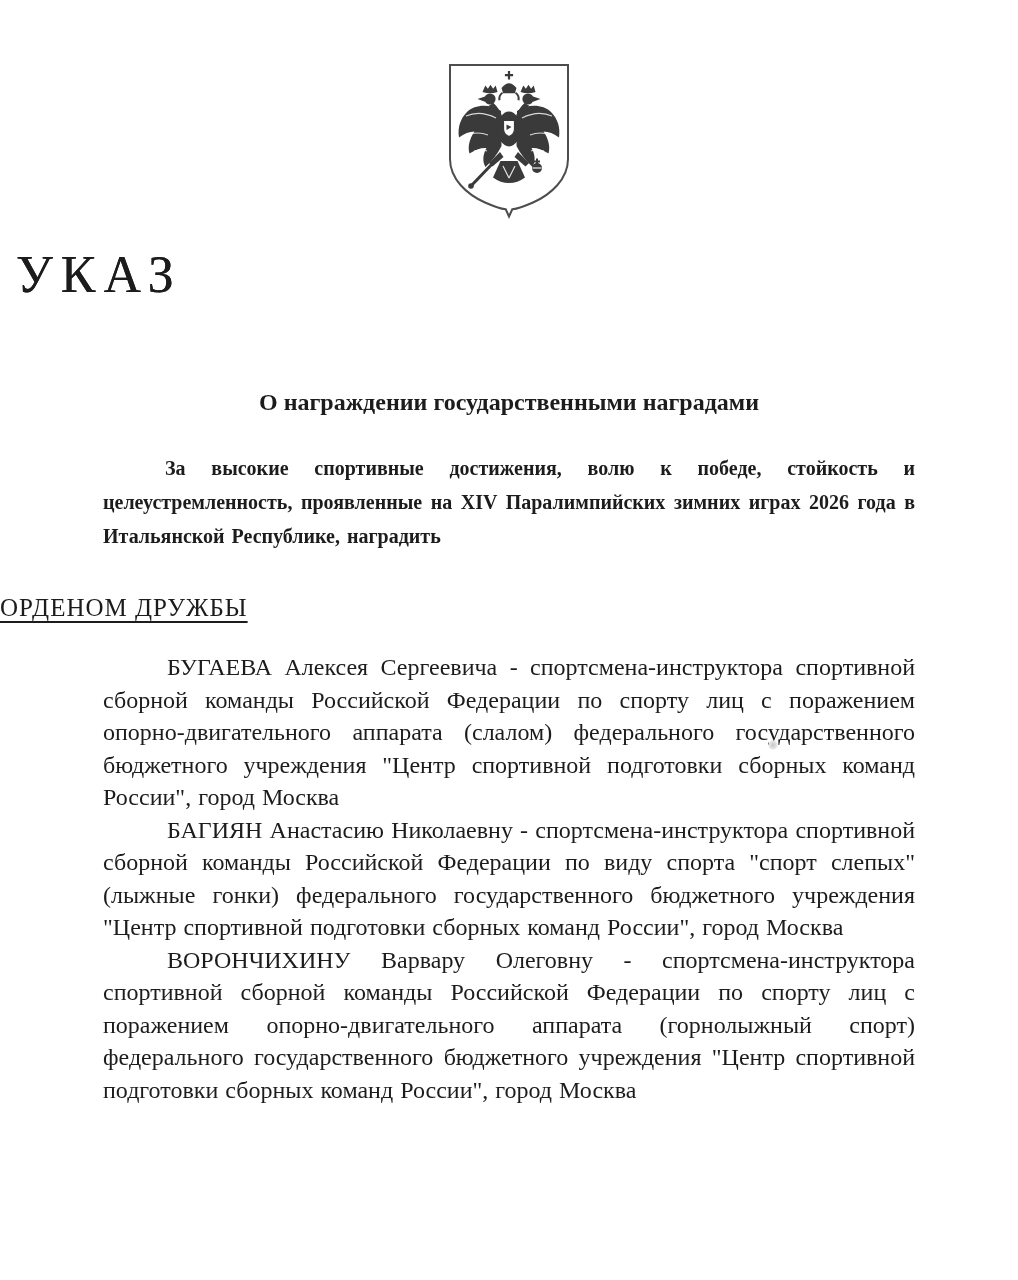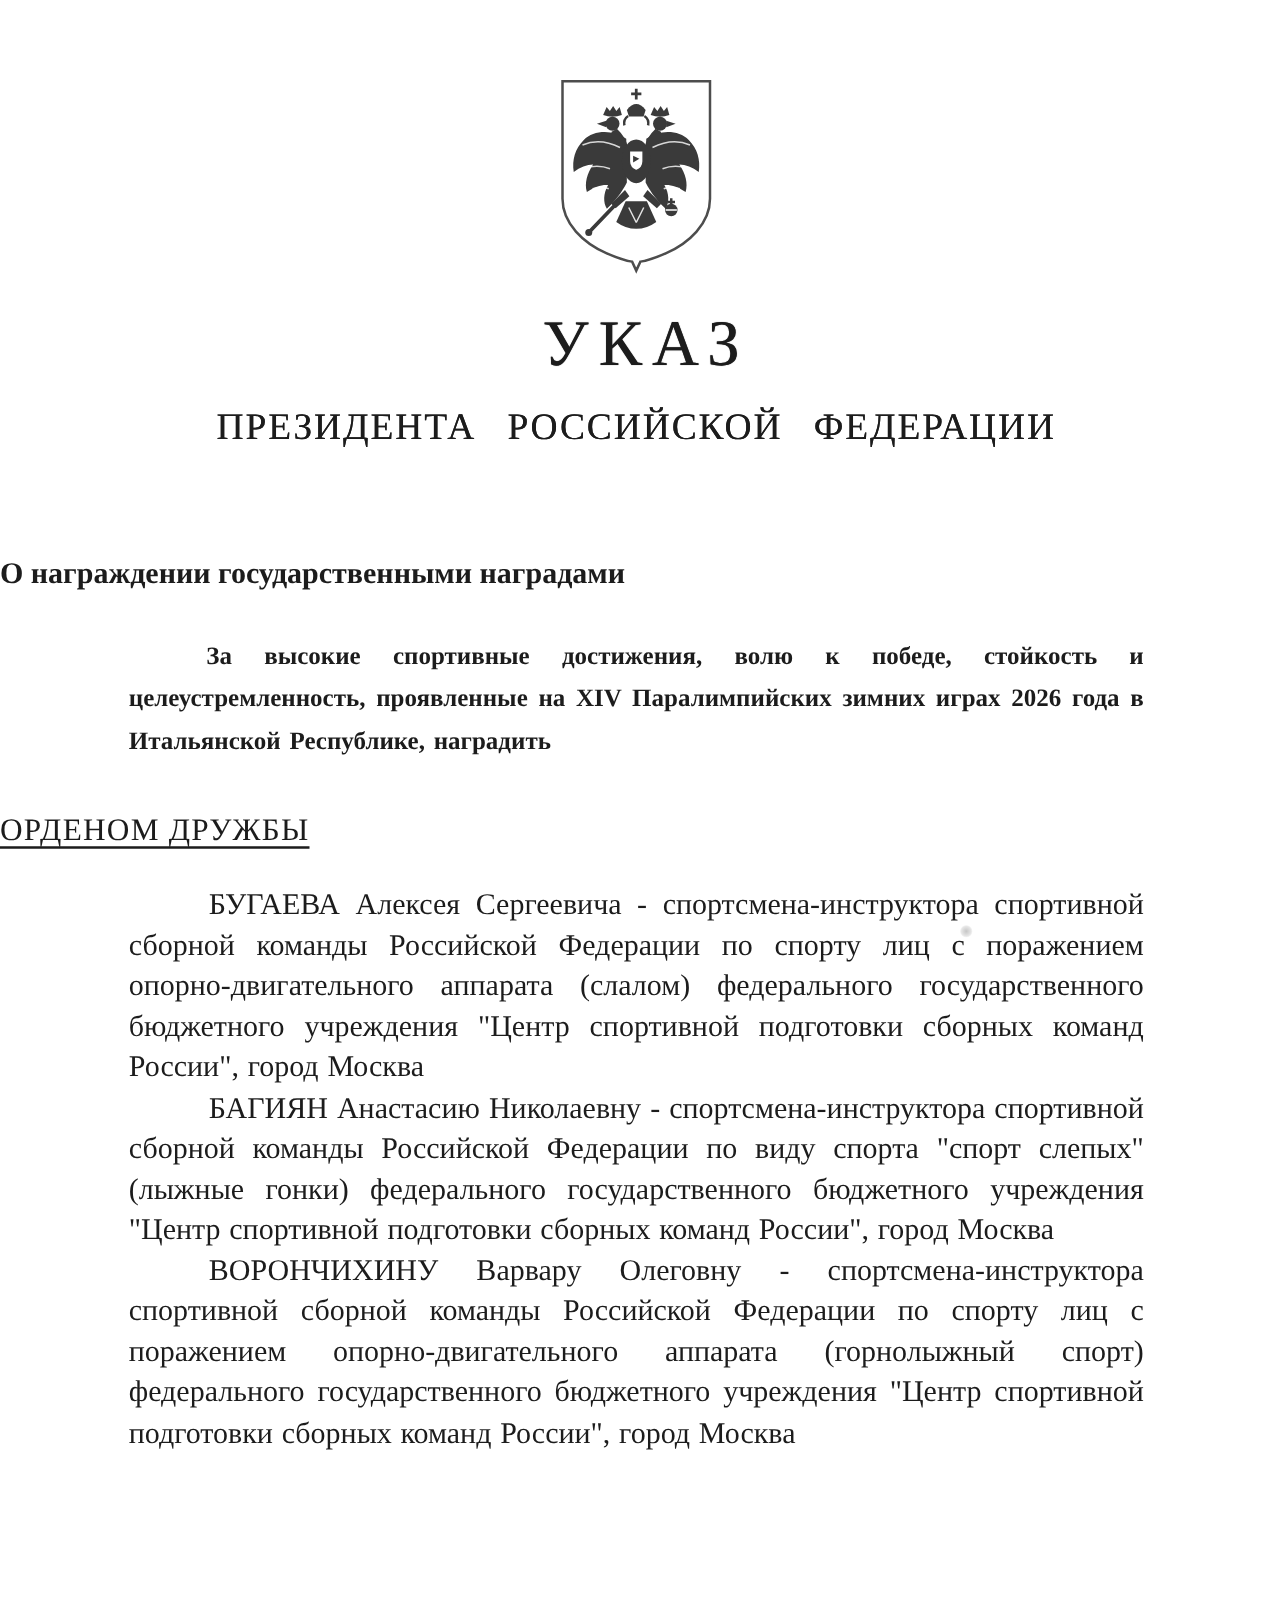--- a/index.html
+++ b/index.html
@@ -16,38 +16,38 @@
   .page {
     position: relative;
     width: 1018px; height: 1280px;
     background: #ffffff;
   }
   .emblem {
     width: 130px;
     margin: 62px auto 0 auto;
   }
   .decree-type {
-    text-align: center;
     font-size: 52px;
     line-height: 54px;
     letter-spacing: 8px;
     margin-top: 24px;
     text-shadow: 0 0 0.6px #2a2a2a;
     padding-left: 16px;
   }
   .issuer-line {
     text-align: center;
     font-size: 30px;
     line-height: 34px;
     letter-spacing: 1.5px;
     word-spacing: 16px;
     margin-top: 22px;
     text-shadow: 0 0 0.5px #2a2a2a;
   }
   .subject {
+    text-align: center;
     font-weight: bold;
     font-size: 24px;
     line-height: 33px;
     margin-top: 84px;
   }
   .preamble {
     width: 812px;
     margin: 32px auto 0 auto;
     font-weight: bold;
     font-size: 20px;
@@ -140,21 +140,20 @@
         <path d="M88.5 106 h9" stroke="#ffffff" stroke-width="1.1" fill="none"></path>
 
         <path d="M59.5 58.5 h11 v8.5 q0 5.5 -5.5 7.5 q-5.5 -2 -5.5 -7.5 z" fill="#ffffff" stroke="#3a3a3a" stroke-width="1.2"></path>
         <path d="M62.5 62.5 l5 2.5 l-5 3 z" fill="#3a3a3a"></path>
       </g>
     </svg>
   </div>
 
   <div class="decree-type">УКАЗ</div>
 
-  <div class="issuer-line">ПРЕЗИДЕНТА РОССИЙСКОЙ ФЕДЕРАЦИИ</div>
 
   <div class="subject">
     <div>О награждении государственными наградами</div>
   </div>
 
   <p class="preamble">За высокие спортивные достижения, волю к победе, стойкость и целеустремленность, проявленные на XIV Паралимпийских зимних играх 2026 года в Итальянской Республике, наградить</p>
 
   <h2 class="award-heading">
     <span class="u">ОРДЕНОМ ДРУЖБЫ</span>
   </h2>

